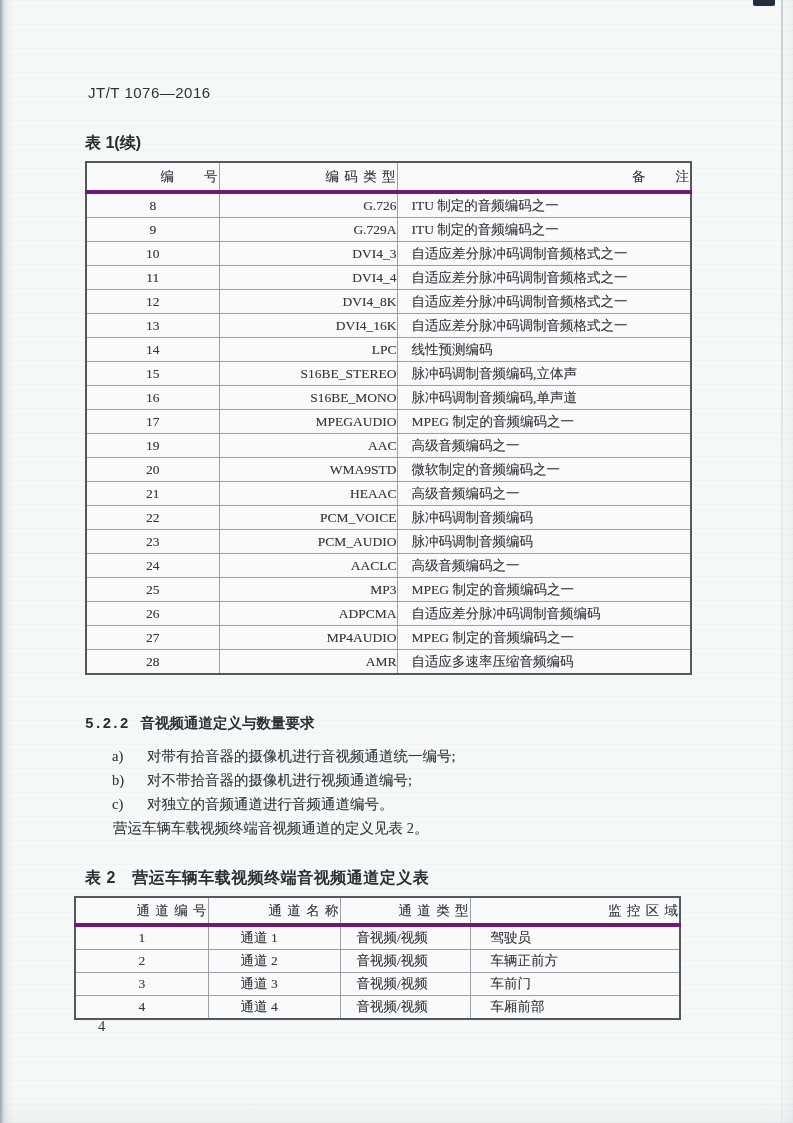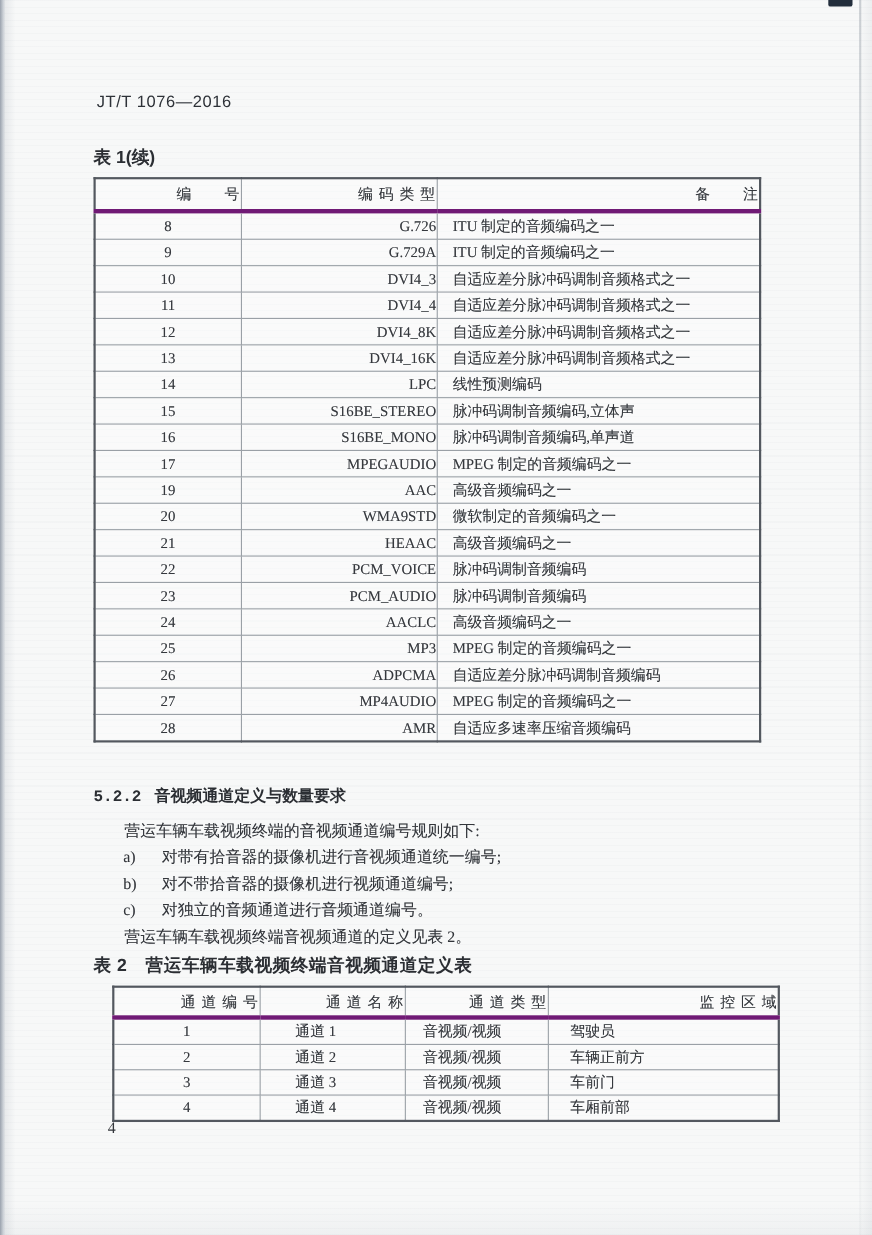--- a/index.html
+++ b/index.html
@@ -36,21 +36,21 @@
   .caption{
     position:absolute;left:85px;width:605px;text-align:left;
     font-family:"Liberation Sans","DejaVu Sans",sans-serif;
     font-weight:bold;font-size:16px;color:#2b2e33;
   }
   #caption-table1{top:133px;}
   #caption-table2{top:868px;letter-spacing:.5px;}
 
   table{border-collapse:collapse;table-layout:fixed;background:rgba(255,255,255,.35);}
   #table1{position:absolute;left:85px;top:161px;width:605px;}
-  #table2{position:absolute;left:102px;top:896px;width:605px;border-radius:16px;}
+  #table2{position:absolute;left:74px;top:896px;width:605px;border-radius:16px;}
   th,td{
     border:1px solid #9aa0a6;
     font-size:13.5px;font-weight:normal;
     color:#35383d;
     padding:0;
     text-shadow:0 0 .5px rgba(40,45,55,.35);
     white-space:nowrap;overflow:hidden;
   }
   table{border:2px solid #53585f;}
   th{height:27px;text-align:right;letter-spacing:1px;border-bottom:4px solid #701a75;}
@@ -217,21 +217,20 @@
           <td>自适应多速率压缩音频编码</td>
         </tr>
       </tbody>
   </table>
 
   <div class="section-heading">
     <span class="secno">5.2.2</span><span>音视频通道定义与数量要求</span>
   </div>
 
   <div class="body-text">
-    <div class="indent">营运车辆车载视频终端的音视频通道编号规则如下:</div>
     <div class="list-row">
       <span class="label">a)</span>
       <span>对带有拾音器的摄像机进行音视频通道统一编号;</span>
     </div>
     <div class="list-row">
       <span class="label">b)</span>
       <span>对不带拾音器的摄像机进行视频通道编号;</span>
     </div>
     <div class="list-row">
       <span class="label">c)</span>

